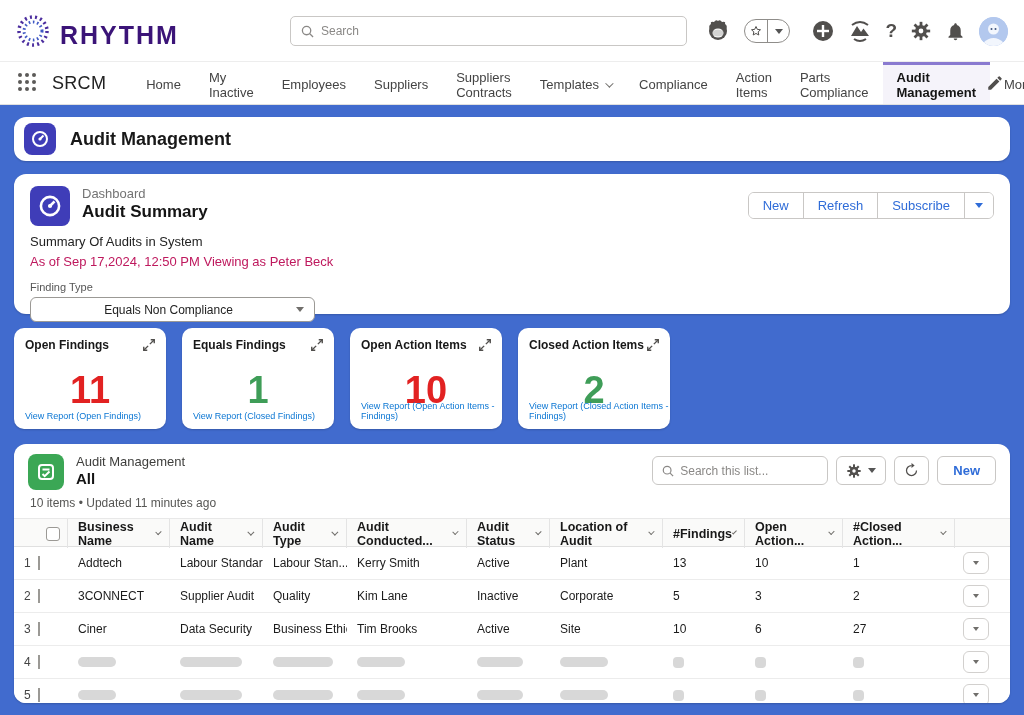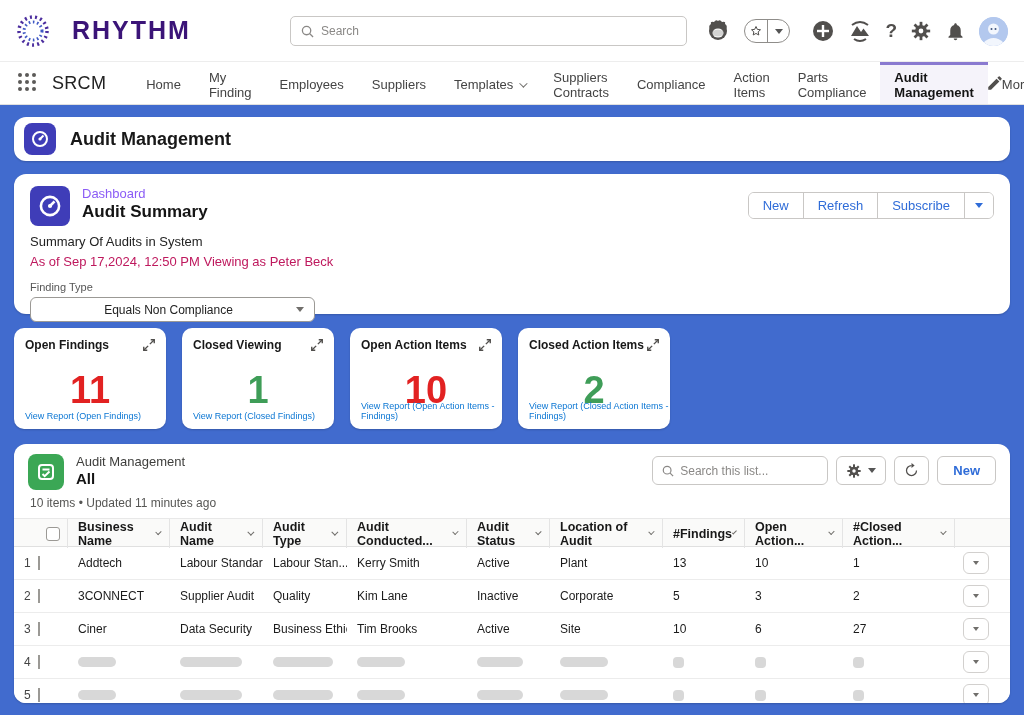--- a/index.html
+++ b/index.html
@@ -1,20 +1,20 @@
 <!DOCTYPE html>
 <html><head>
 <meta charset="utf-8">
 <style>
   * { margin:0; padding:0; box-sizing:border-box; }
   html,body { width:1024px; height:715px; overflow:hidden; font-family:"Liberation Sans", sans-serif; background:#fff; }
 
   
   .gheader { height:62px; background:#fff; display:flex; align-items:center; position:relative; border-bottom:1px solid #ededed; }
-  .brand { display:flex; align-items:center; gap:20px; margin-left:14px; }
+  .brand { display:flex; align-items:flex-end; gap:8px; margin-left:14px; }
   .brand-text { font-size:25px; font-weight:700; letter-spacing:2px; color:#3b1478; }
   .gsearch { position:absolute; left:290px; top:16px; width:397px; height:30px; border:1px solid #c9c7c5; border-radius:5px; display:flex; align-items:center; padding:0 10px; gap:7px; background:#fff; }
   .gsearch input { border:none; outline:none; flex:1; font-size:12px; color:#333; font-family:"Liberation Sans",sans-serif; }
   .gsearch input::placeholder { color:#8a8886; }
   .gicons { position:absolute; right:16px; top:0; height:62px; display:flex; align-items:center; gap:13px; }
   .icon-btn { display:flex; align-items:center; justify-content:center; cursor:pointer; }
   .fav-pill { width:46px; height:24px; border:1px solid #8f8d8a; border-radius:12px; display:flex; align-items:center; }
   .fav-pill .half { flex:1; display:flex; align-items:center; justify-content:center; height:100%; }
   .fav-pill .half:first-child { border-right:1px solid #8f8d8a; }
   .help-glyph { font-size:19px; font-weight:700; color:#514f4d; }
@@ -41,21 +41,21 @@
 
   .pagehead { height:44px; display:flex; align-items:center; gap:14px; padding:0 10px; margin-bottom:13px; }
   .sq-icon { border-radius:8px; display:flex; align-items:center; justify-content:center; }
   .sq-indigo { background:#3f3db8; }
   .sq-green { background:#3ba755; }
   .pagehead-title { font-size:18px; font-weight:600; color:#181818; }
 
   
   .dash { padding:12px 16px 14px; margin-bottom:14px; height:140px; position:relative; }
   .dash-top { display:flex; gap:12px; }
-  .dash-type { font-size:13px; color:#8b5cf6; }
+  .dash-type { font-size:13px; color:#737373; }
   .dash-title { font-size:17px; font-weight:700; color:#141414; margin-top:1px; }
   .dash-desc { font-size:13px; color:#222; margin-top:8px; }
   .dash-asof { font-size:13px; color:#be185d; margin-top:5px; cursor:pointer; }
   .dash-filter-label { font-size:11px; color:#565656; margin-top:12px; }
   .dash-select { width:285px; height:25px; border:1px solid #9b9995; border-radius:6px; display:flex; align-items:center; margin-top:4px; padding:0 10px; cursor:pointer; position:relative; background:#fff; }
   .dash-select .val { flex:1; text-align:center; font-size:12px; color:#222; }
   .btn-group { position:absolute; right:16px; top:18px; display:flex; border:1px solid #c9c7c5; border-radius:6px; overflow:hidden; background:#fff; }
   .btn-group .seg { padding:5px 14px; font-size:13px; color:#2f6cd8; border-right:1px solid #c9c7c5; cursor:pointer; background:#fff; display:flex; align-items:center; }
   .btn-group .seg:last-child { border-right:none; padding:5px 10px; }
 
@@ -192,34 +192,34 @@
       <span></span>
       <span></span>
       <span></span>
   </div>
   <div class="appname">SRCM</div>
   <div class="tabs">
     <div class="tab">
         <span>Home</span>
       </div>
     <div class="tab">
-        <span>My Finding</span>
+        <span>My Inactive</span>
       </div>
     <div class="tab">
         <span>Employees</span>
       </div>
     <div class="tab">
         <span>Suppliers</span>
+      </div>
+    <div class="tab">
+        <span>Suppliers Contracts</span>
       </div>
     <div class="tab">
         <span>Templates</span>
         <span class="chev"></span>
-      </div>
-    <div class="tab">
-        <span>Suppliers Contracts</span>
       </div>
     <div class="tab">
         <span>Compliance</span>
       </div>
     <div class="tab">
         <span>Action Items</span>
       </div>
     <div class="tab">
         <span>Parts Compliance</span>
       </div>
@@ -291,21 +291,21 @@
               <path d="M14 2l-5 5"></path>
               <path d="M6 14H2v-4"></path>
               <path d="M2 14l5-5"></path>
             </g>
           </svg>
       </span>
       <div class="metric-value red">11</div>
       <div class="metric-link">View Report (Open Findings)</div>
     </div>
     <div class="metric">
-      <div class="metric-title">Closed Viewing</div>
+      <div class="metric-title">Equals Findings</div>
       <span class="expand">
         <svg width="14" height="14" viewBox="0 0 16 16">
             <g stroke="#514f4d" stroke-width="1.6" fill="none">
               <path d="M10 2h4v4"></path>
               <path d="M14 2l-5 5"></path>
               <path d="M6 14H2v-4"></path>
               <path d="M2 14l5-5"></path>
             </g>
           </svg>
       </span>

